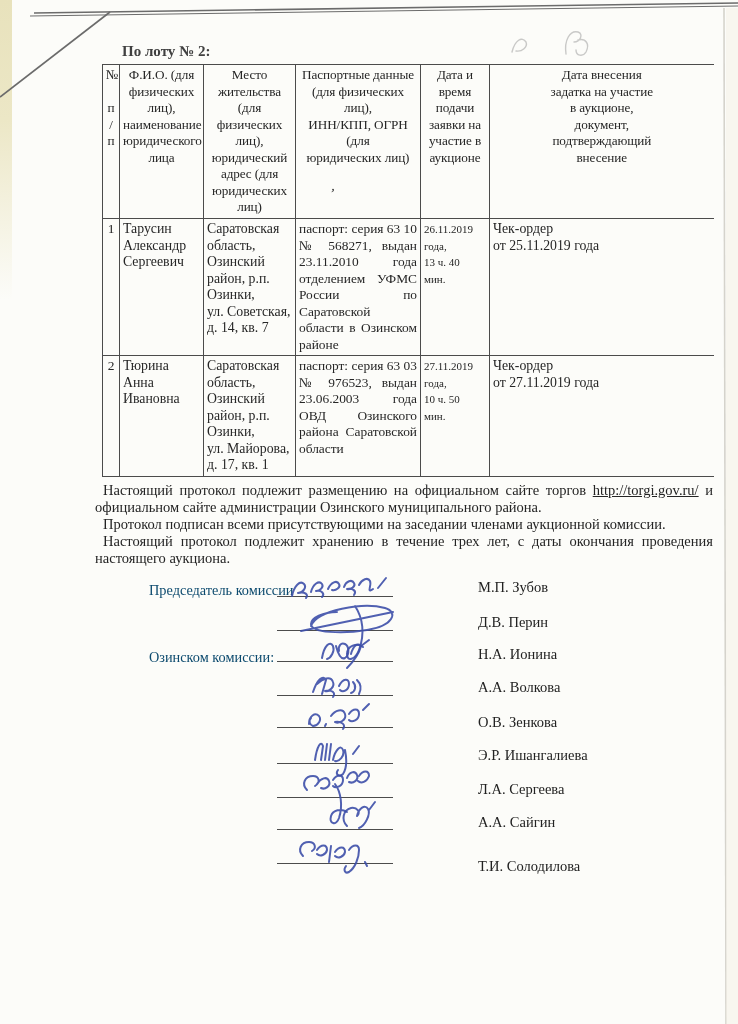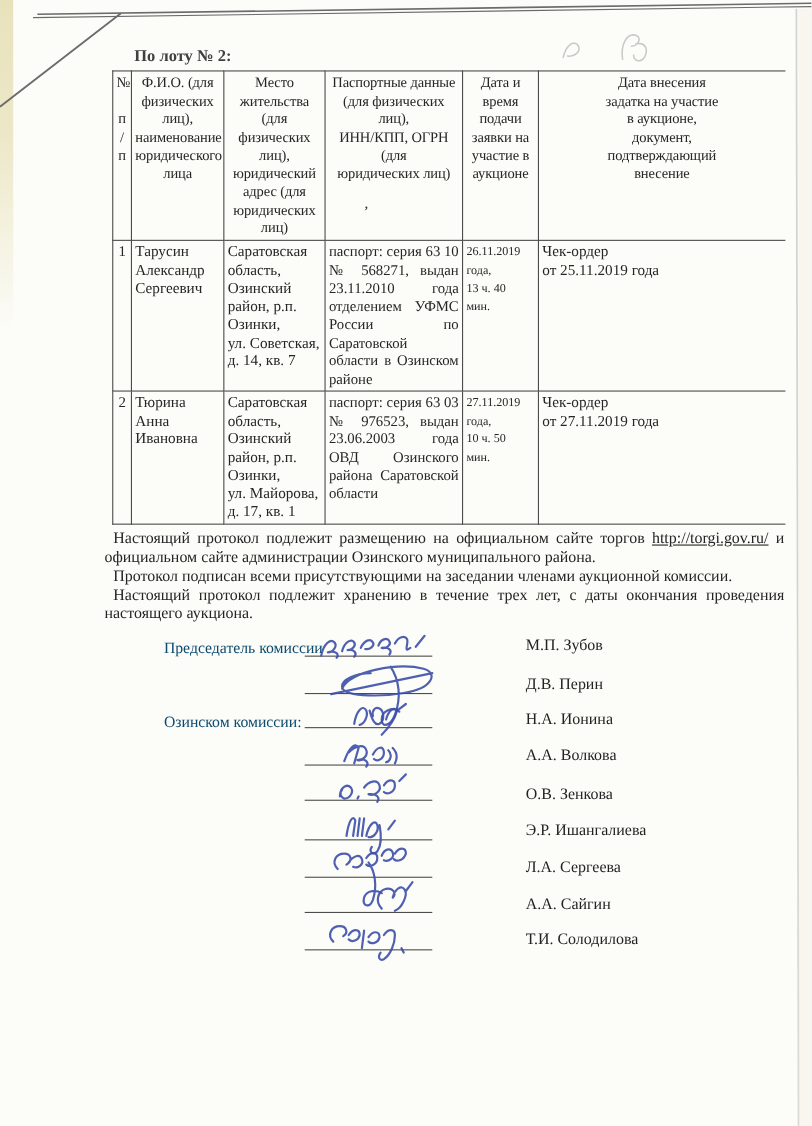--- a/index.html
+++ b/index.html
@@ -185,21 +185,21 @@
       <div class="sig-line" style="top:289px"></div>
 
       <div class="sig-name" style="top:5px">М.П. Зубов</div>
       <div class="sig-name" style="top:40px">Д.В. Перин</div>
       <div class="sig-name" style="top:72px">Н.А. Ионина</div>
       <div class="sig-name" style="top:105px">А.А. Волкова</div>
       <div class="sig-name" style="top:140px">О.В. Зенкова</div>
       <div class="sig-name" style="top:173px">Э.Р. Ишангалиева</div>
       <div class="sig-name" style="top:207px">Л.А. Сергеева</div>
       <div class="sig-name" style="top:240px">А.А. Сайгин</div>
-      <div class="sig-name" style="top:272px">Т.И. Солодилова</div>
+      <div class="sig-name" style="top:284px">Т.И. Солодилова</div>
 
       <svg class="ink" viewBox="0 0 618 312">
         <path d="M197,22 C199,12 205,6 209,10 C212,13 208,19 203,19 C210,17 214,21 211,24 M216,18 C218,10 224,6 227,10 C229,13 225,17 221,17 C227,16 230,20 227,23 M233,15 C236,8 242,6 244,10 C246,13 241,17 237,16 M249,13 C251,7 257,5 259,9 C261,12 256,16 252,15 C258,14 262,17 259,21 M264,11 C267,5 273,3 275,7 C277,11 271,20 278,15 M283,14 L291,4"></path>
         <path d="M216,52 C222,36 268,28 290,34 C304,38 298,52 272,56 C248,60 216,59 216,50 C216,44 228,38 242,38 M260,32 C268,44 270,60 264,76 C260,86 252,88 252,80 C252,72 262,68 268,73 M206,57 L298,38"></path>
         <path d="M227,84 C229,72 235,66 238,72 C240,77 236,84 232,85 M241,72 C243,80 246,86 250,84 C255,81 254,72 250,70 C246,68 243,72 244,77 M256,80 C258,72 263,68 266,72 C264,80 258,88 252,94 M266,72 L274,66"></path>
         <path d="M218,118 C222,106 228,100 231,106 L227,120 M222,110 C228,104 236,102 238,108 C240,113 234,118 230,117 C237,115 241,119 238,123 M244,112 C248,104 254,104 254,110 C254,116 248,119 245,116 M258,108 C262,112 260,118 256,119 M262,106 Q268,112 264,120"></path>
         <path d="M214,150 C214,142 220,138 224,142 C227,146 223,152 218,152 C215,151 213,147 216,144 M230,152 L231,150 M236,142 C240,136 248,134 250,140 C252,146 244,150 240,148 C247,147 251,151 248,155 M254,140 C258,134 264,134 264,140 C264,146 257,149 254,146 M268,136 L274,130"></path>
         <path d="M220,186 C222,172 226,166 228,172 L226,186 M232,170 L230,186 M236,170 L234,186 M238,186 C240,176 246,170 248,176 C250,182 244,188 240,187 M250,176 C252,186 252,194 248,200 C244,204 240,200 243,196 M258,180 L264,172"></path>
         <path d="M212,216 C206,210 210,202 218,202 C224,202 226,208 220,212 M222,210 C226,204 232,202 234,207 C236,212 230,216 226,214 M238,206 C242,200 248,200 248,206 C248,212 241,215 238,212 M252,204 C254,198 260,196 262,201 C264,206 258,210 254,208 M240,210 C246,218 248,232 244,244 C241,252 234,250 236,242 C238,236 246,234 252,238 M264,202 C268,196 274,196 274,202 C272,208 266,210 263,207"></path>
         <path d="M252,252 C246,246 248,236 256,234 C262,233 266,238 262,242 M262,242 C264,234 270,230 273,235 C276,240 270,252 264,254 M274,236 L280,228"></path>

